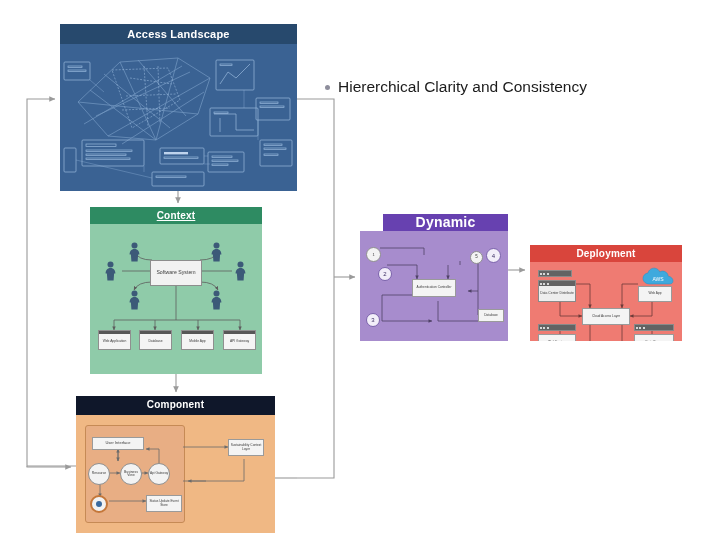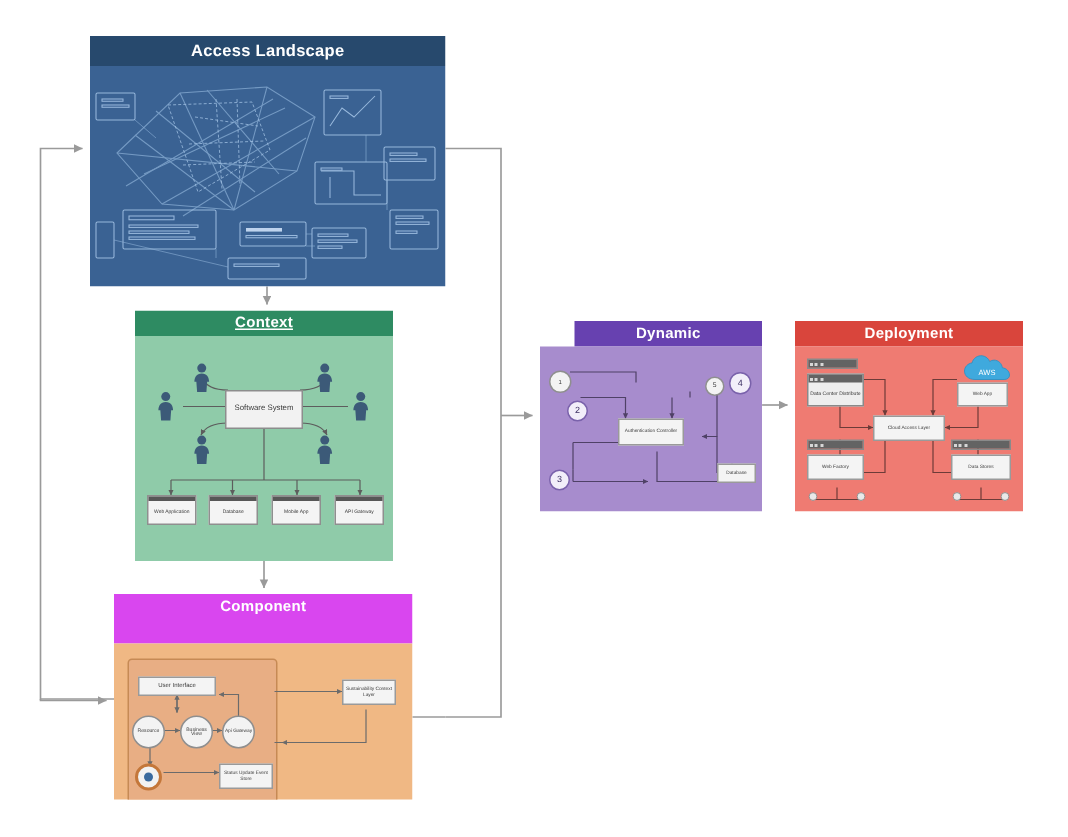--- a/index.html
+++ b/index.html
@@ -24,31 +24,31 @@
   #p-landscape .panel-body{background:#3a6293;height:147px;}
   .map-svg{position:absolute;left:0;top:0;}
 
   
   #p-context{left:90px;top:207px;width:172px;height:167px;}
   #p-context .panel-title{background:#2e8b62;font-size:10px;line-height:17px;height:17px;text-decoration:underline;}
   #p-context .panel-body{background:#8fcba9;height:150px;}
 
   
   #p-component{left:76px;top:396px;width:199px;height:137px;}
-  #p-component .panel-title{background:#d946ef;font-size:10px;line-height:17px;height:33px;}
+  #p-component .panel-title{background:#0f172a;font-size:10px;line-height:17px;height:19px;}
   #p-component .panel-body{background:#f0b884;height:120px;}
 
   
   #p-dynamic{left:360px;top:214px;width:148px;height:127px;}
-  #p-dynamic .panel-title{background:#6741b0;font-size:10px;line-height:17px;height:17px;margin-left:23px;}
+  #p-dynamic .panel-title{background:#6741b0;font-size:14px;line-height:17px;height:17px;margin-left:23px;}
   #p-dynamic .panel-body{background:#a78ccd;height:110px;}
 
   
   #p-deploy{left:530px;top:214px;width:152px;height:127px;}
-  #p-deploy .panel-title{background:#d9453c;font-size:10px;line-height:17px;height:17px;}
+  #p-deploy .panel-title{background:#d9453c;font-size:10px;line-height:17px;height:17px;margin-top:31px;}
   #p-deploy .panel-body{background:#ef7b72;height:110px;}
 
   
   .node{
     position:absolute;background:#f4f4f4;border:1px solid #9a9a9a;
     box-sizing:border-box;display:flex;align-items:center;justify-content:center;
     text-align:center;color:#3b3b3b;line-height:1.05;
   }
   .node.sw{background:#f2f2f2;border-color:#8d8d8d;}
   .node.tiny{font-size:3.2px;}
@@ -111,20 +111,24 @@
 
     <path d="M27,466 L27,467 L71,467" stroke="#9a9a9a" stroke-width="1.1" fill="none" marker-end="url(#ah)"></path>
 
     <path d="M297,99 L334,99 L334,478 L297,478" stroke="#9a9a9a" stroke-width="1.1" fill="none"></path>
     <path d="M334,277 L355,277" stroke="#9a9a9a" stroke-width="1.1" fill="none" marker-end="url(#ah)"></path>
     <path d="M275,478 L297,478" stroke="#9a9a9a" stroke-width="1.1" fill="none"></path>
 
     <path d="M508,270 L525,270" stroke="#9a9a9a" stroke-width="1.1" fill="none" marker-end="url(#ah)"></path>
   </svg>
 
+  <div class="bullet-row">
+    <span class="bullet-dot"></span>
+    <span class="bullet-text">Hiererchical Clarity and Consistency</span>
+  </div>
 
   <div class="panel" id="p-landscape">
     <div class="panel-title">Access Landscape</div>
     <div class="panel-body">
       <svg class="map-svg" width="237" height="147" viewBox="0 0 237 147">
         <g stroke="#7fa4cc" stroke-width="0.7" fill="none" opacity="0.85">
           <path d="M18,58 L60,18 L118,14 L150,34 L138,70 L96,96 L48,92 Z"></path>
           <path d="M30,46 L96,96"></path>
           <path d="M60,18 L96,96"></path>
           <path d="M118,14 L96,96"></path>

